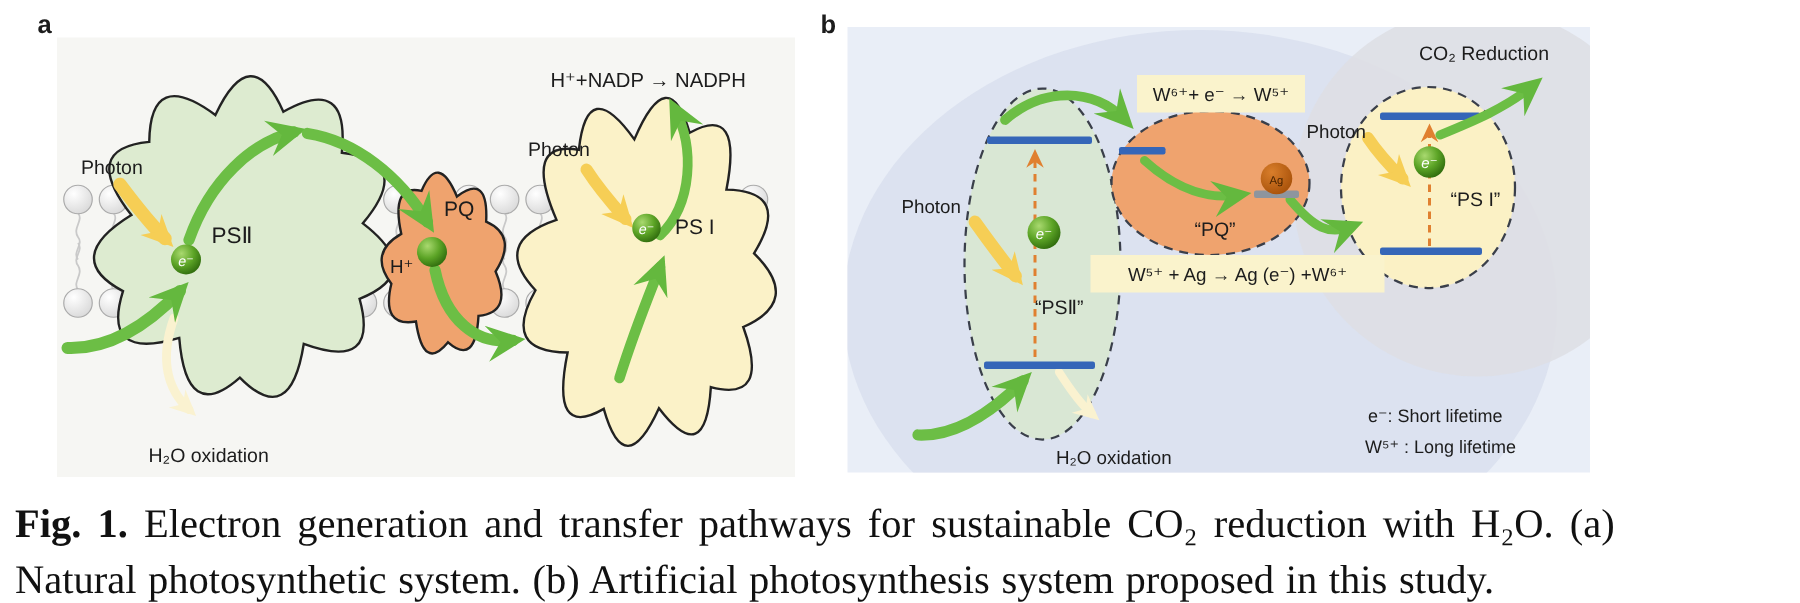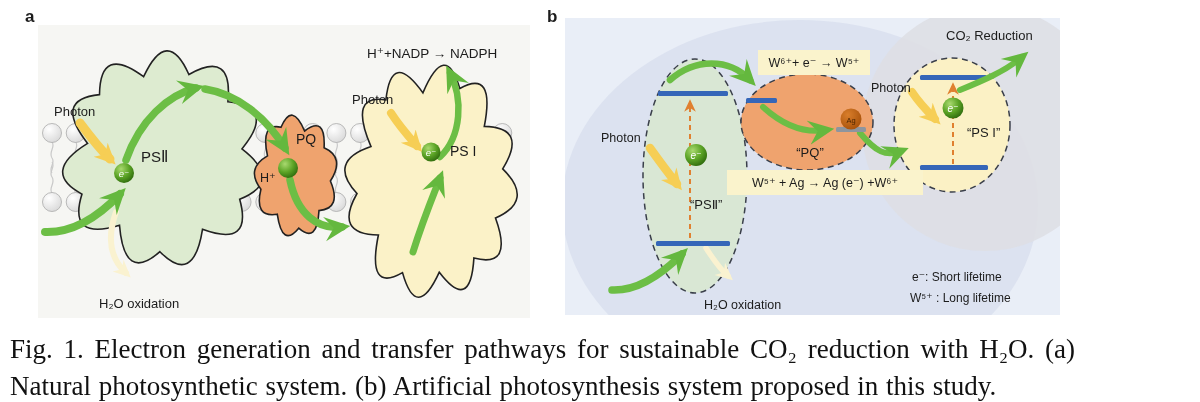--- a/index.html
+++ b/index.html
@@ -21,21 +21,21 @@
   .ca{fill:none;stroke:#FAF2D0;stroke-linecap:round;}
   .cloud{stroke:#222;stroke-width:1.6;}
   .dashedblob{stroke:#3a3f4a;stroke-width:1.5;stroke-dasharray:6 4.5;}
   .bar{rx:1.5;}
   .eqbox{fill:#FAF3CC;}
   .caption{position:absolute;left:10px;top:331px;width:1185px;
            font-family:"Liberation Serif","DejaVu Serif",serif;
            font-size:27px;line-height:37px;color:#111;}
   .caption .l1{word-spacing:4px;white-space:nowrap;}
   .caption .l2{word-spacing:1px;white-space:nowrap;}
-  .figlab{font-weight:normal;margin-top:13px;}
+  .figlab{font-weight:bold;margin-top:13px;}
 </style>
 </head>
 <body>
 
 <div class="page">
 
   <svg id="svgA" width="545" height="325" viewBox="0 0 545 325">
     <defs>
       <radialGradient id="gradSphere" cx="35%" cy="30%" r="75%">
         <stop offset="0%" stop-color="#A9D96F"></stop>

